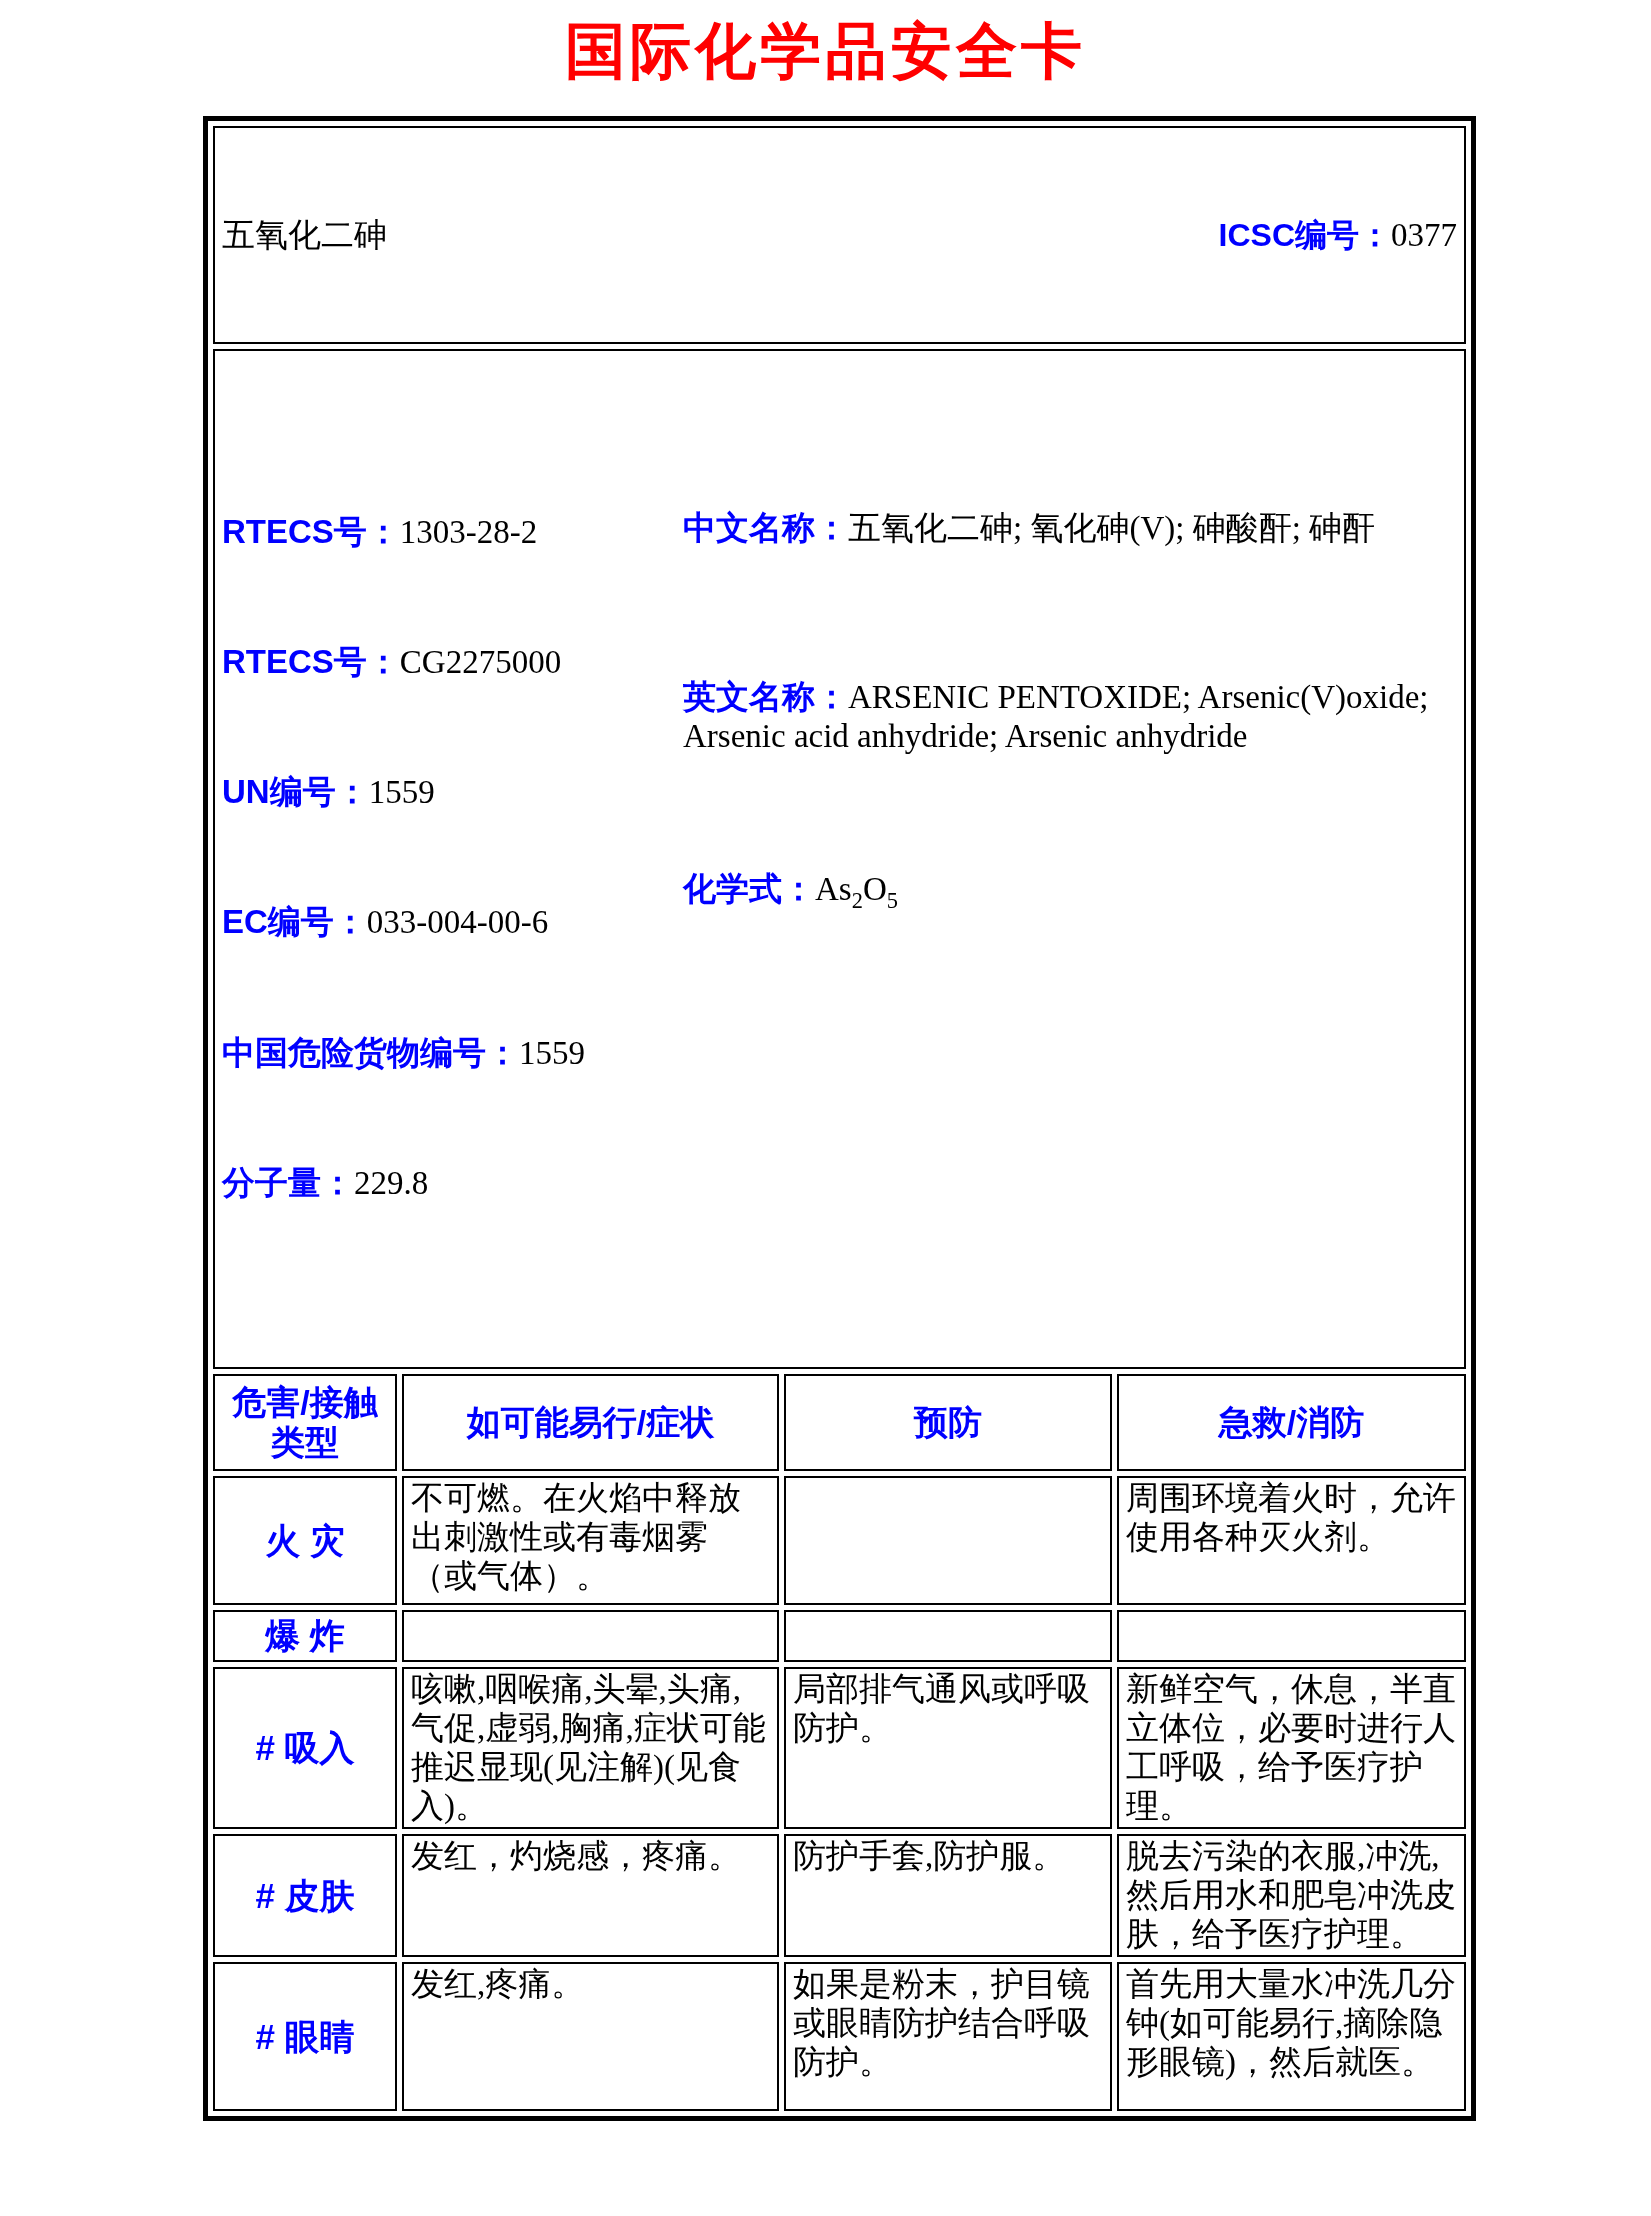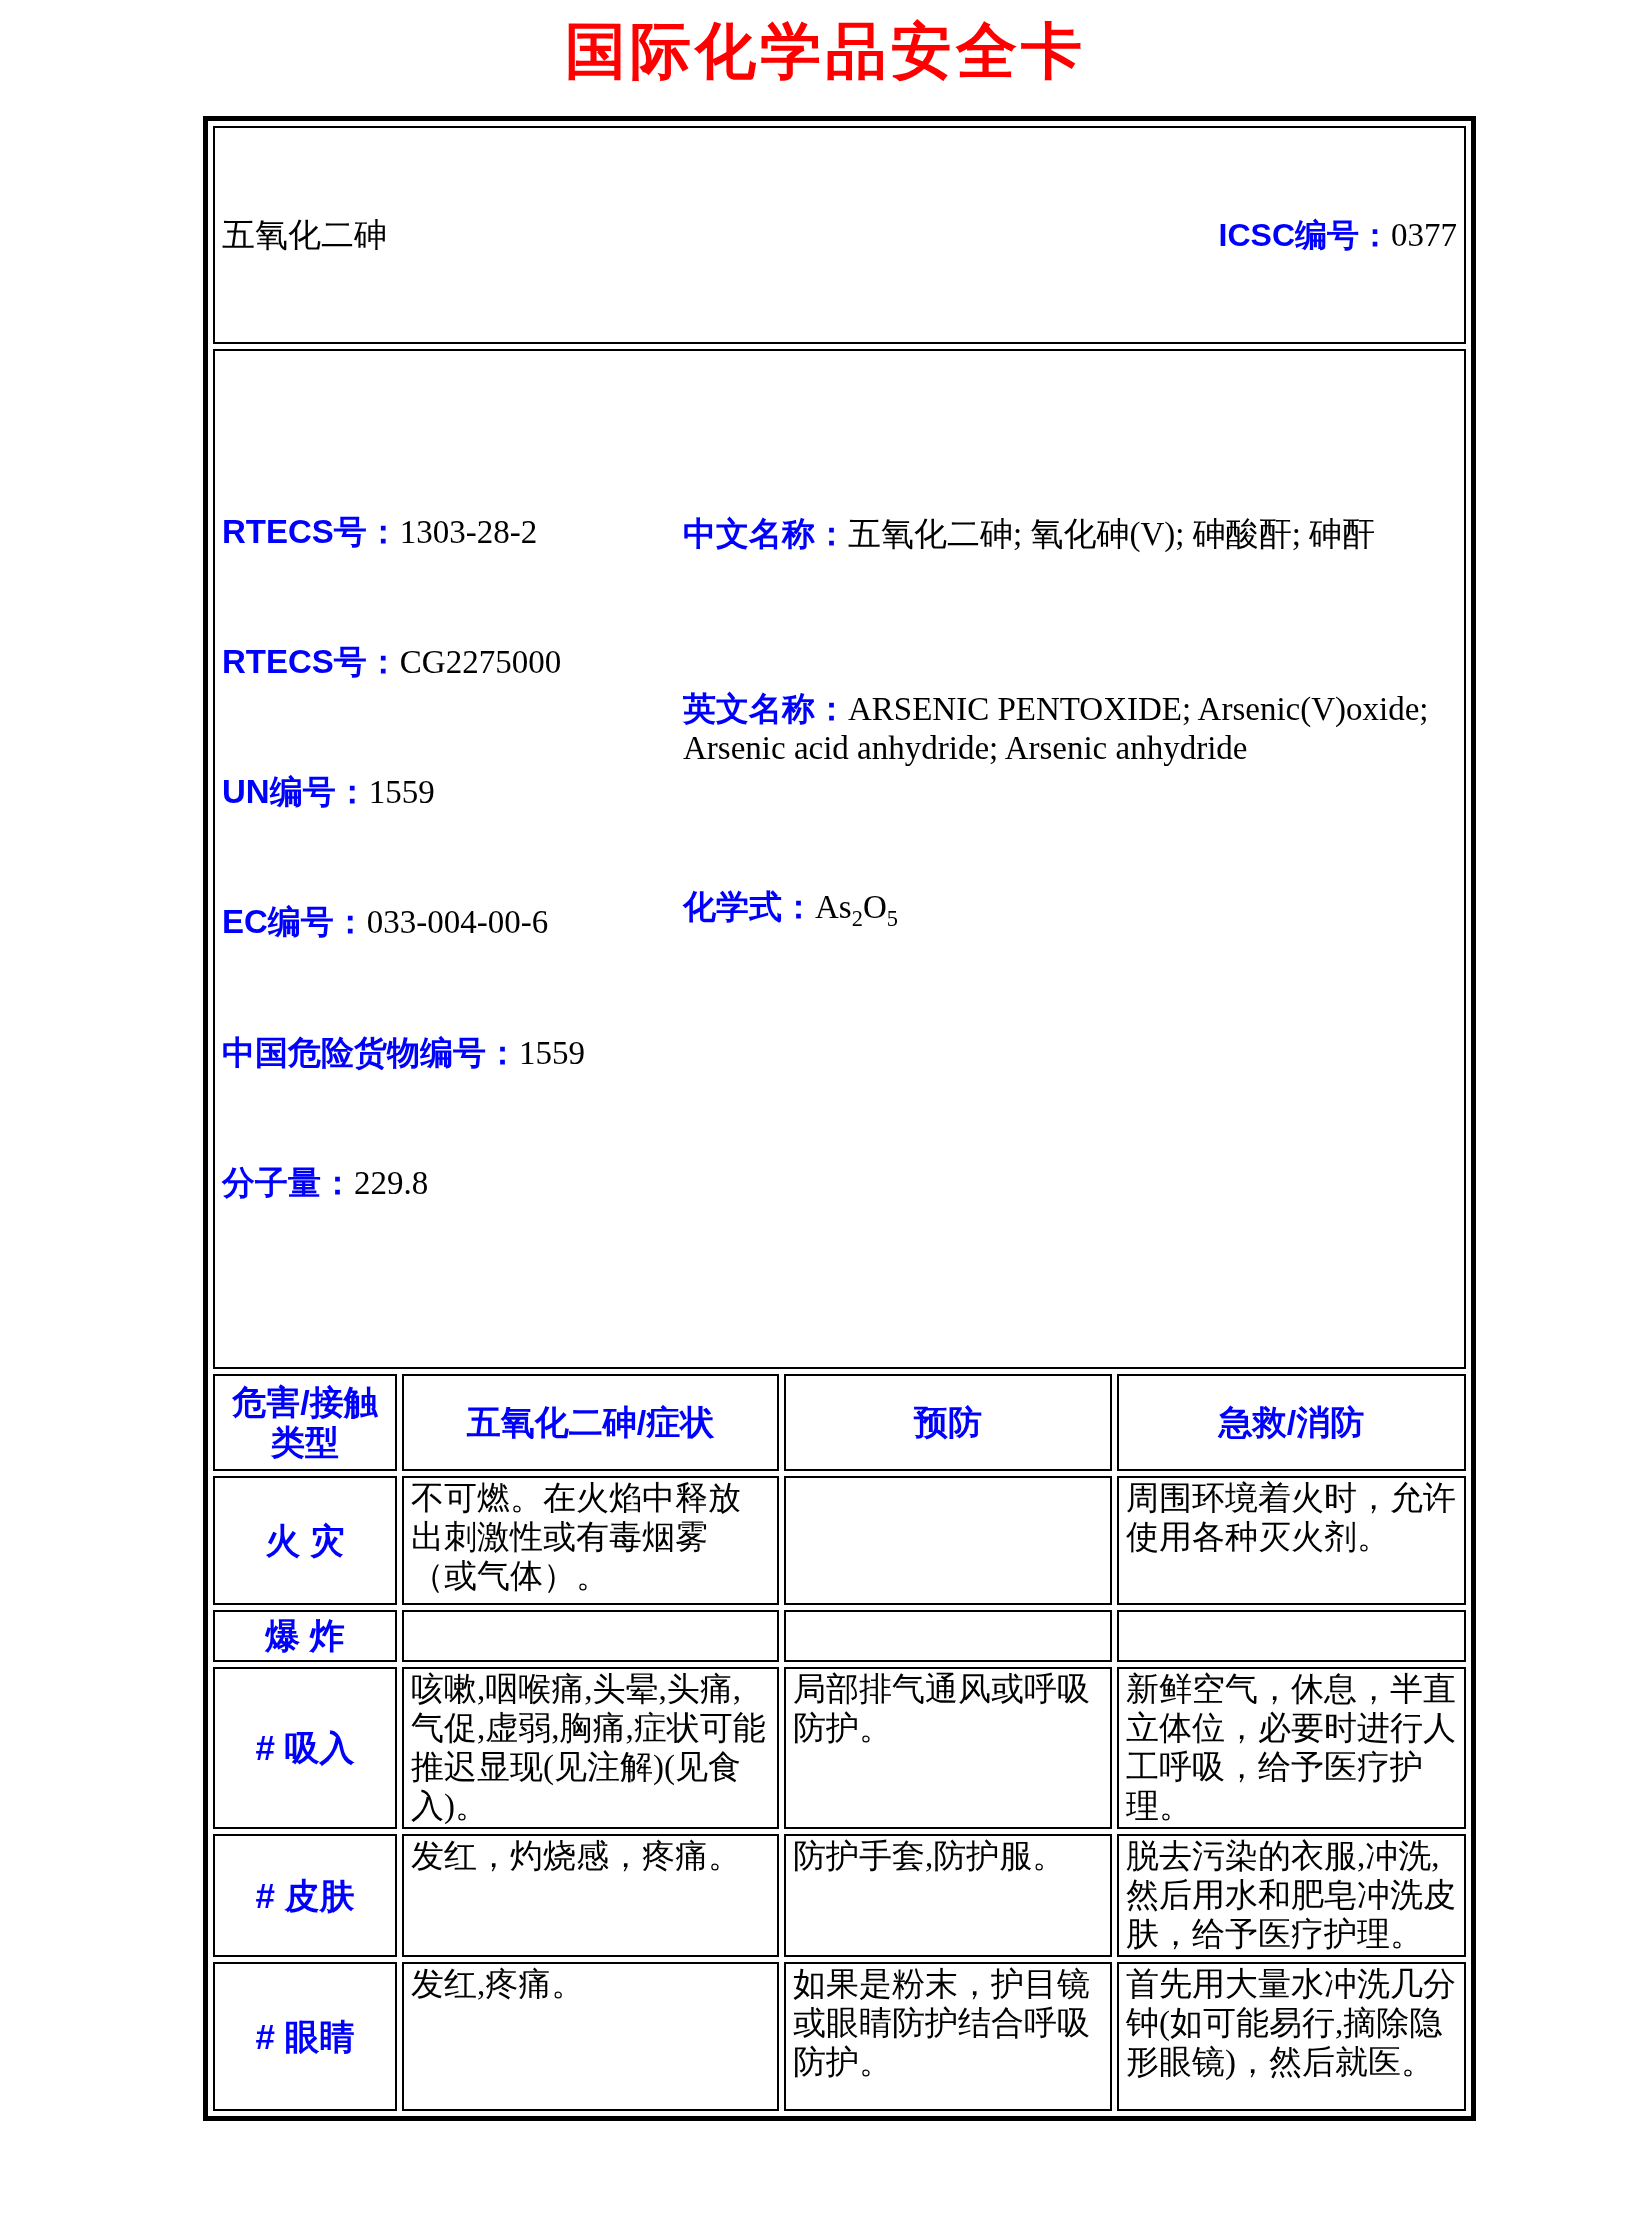--- a/index.html
+++ b/index.html
@@ -52,21 +52,21 @@
     font-family:"Liberation Sans",sans-serif;
     font-weight:bold;
     font-size:34px;
   }
   .namebar{display:flex;justify-content:space-between;align-items:center;min-height:56px;}
   .namebar .blue{font-size:32px;margin-top:46px;}
   tr.r-info td{height:251px;}
   .info-flex{display:flex;}
   .info-left{width:461px;flex:none;}
   .info-right{flex:1;}
-  .info-line{margin:7px 0;min-height:41px;}
+  .info-line{margin:1px 0;min-height:41px;}
   .info-left .info-line{margin:5.6px 0;}
   .info-right .l2{margin-top:49px;}
   .info-right .l3{margin-top:36px;}
   sub{font-size:22.4px;}
   tr.r-hdr td{height:91px;}
   tr.r-fire td{height:119px;}
   tr.r-expl td{height:43px;}
   tr.r-cont td{height:78px;}
   tr.r-inh td{height:140px;}
   tr.r-skin td{height:113px;}
@@ -112,21 +112,21 @@
             <div class="info-line l1"><span class="blue">中文名称：</span><span class="black">五氧化二砷; 氧化砷(V); 砷酸酐; 砷酐</span></div>
             <div class="info-line l2"><span class="blue">英文名称：</span><span class="black">ARSENIC PENTOXIDE; Arsenic(V)oxide; Arsenic acid anhydride; Arsenic anhydride</span></div>
             <div class="info-line l3"><span class="blue">化学式：</span><span class="black"><span>As</span><sub>2</sub><span>O</span><sub>5</sub></span></div>
           </div>
         </div>
       </td>
     </tr>
 
     <tr class="r-hdr">
       <td class="hdr">危害/接触类型</td>
-      <td class="hdr">五氧化二砷/症状</td>
+      <td class="hdr">如可能易行/症状</td>
       <td class="hdr">预防</td>
       <td class="hdr">急救/消防</td>
     </tr>
 
     <tr class="r-fire">
       <td class="rowlabel">火 灾</td>
       <td>不可燃。在火焰中释放出刺激性或有毒烟雾（或气体）。</td>
       <td></td>
       <td>周围环境着火时，允许使用各种灭火剂。</td>
     </tr>

